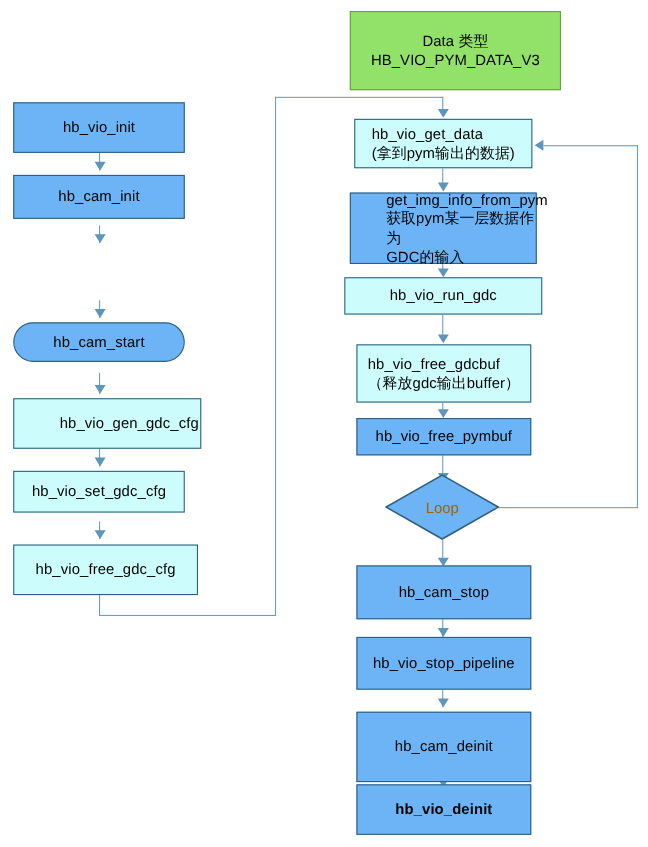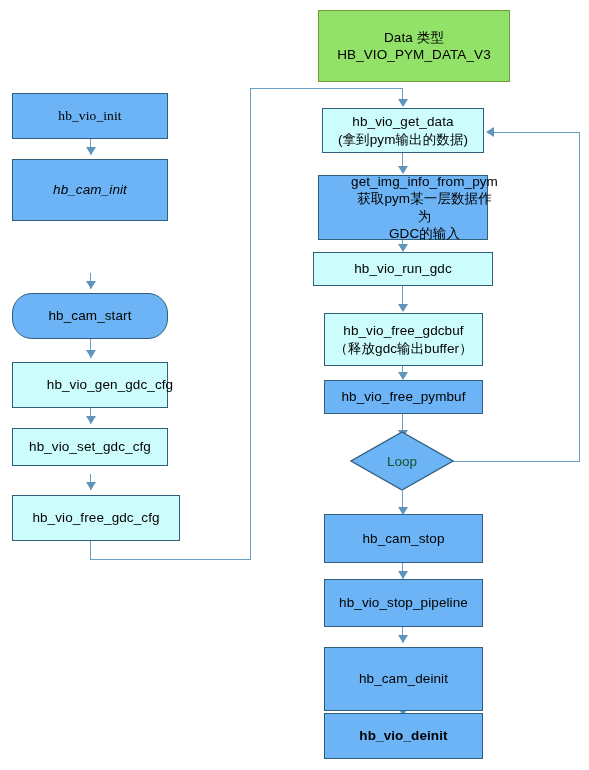--- a/index.html
+++ b/index.html
@@ -16,21 +16,20 @@
     height: 770px;
     background: #ffffff;
     overflow: hidden;
   }
   .node {
     position: absolute;
     box-sizing: border-box;
     display: flex;
     align-items: center;
     justify-content: center;
-    text-align: center;
     border: 1.2px solid #2e5c75;
     color: #000000;
     font-size: 13.5px;
     line-height: 1.28;
     letter-spacing: 0.1px;
     z-index: 2;
   }
   .node .txt {
     padding: 0 4px;
     white-space: pre-line;
@@ -48,21 +47,21 @@
     position: absolute;
     inset: 0;
   }
   .diamond .dlabel {
     position: absolute;
     inset: 0;
     display: flex;
     align-items: center;
     justify-content: center;
     font-size: 13.5px;
-    color: #14532d;
+    color: #a16207;
   }
 
   
   .seg {
     position: absolute;
     background: #6a9fc4;
     z-index: 1;
   }
   .seg.h { height: 1.4px; }
   .seg.v { width: 1.4px; }
@@ -144,34 +143,34 @@
   <div class="arrow down" style="left:398px; top:635px;"></div>
 
   <div class="seg v" style="left:402px; top:695px; height:14px;"></div>
   <div class="arrow down" style="left:398px; top:708px;"></div>
 
   <div class="node fill-green" style="left:318px; top:10px; width:192px; height:72px; flex-direction:column;">
     <div class="txt">Data 类型</div>
     <div class="txt">HB_VIO_PYM_DATA_V3</div>
   </div>
 
-  <div class="node fill-blue" style="left:12px; top:93px; width:156px; height:46px;font-family:Liberation Serif, serif;">
+  <div class="node fill-blue" style="left:12px; top:93px; width:156px; height:46px;">
     <span class="txt">hb_vio_init</span>
   </div>
 
-  <div class="node fill-blue" style="left:12px; top:159px; width:156px; height:62px;font-style:italic;">
+  <div class="node fill-blue" style="left:12px; top:159px; width:156px; height:40px;">
     <span class="txt">hb_cam_init</span>
   </div>
 
 
-  <div class="node fill-blue" style="left:12px; top:293px; width:156px; height:46px;border-radius:20px;">
+  <div class="node fill-blue" style="left:12px; top:293px; width:156px; height:36px;border-radius:20px;">
     <span class="txt">hb_cam_start</span>
   </div>
 
-  <div class="node fill-cyan" style="left:12px; top:362px; width:156px; height:46px;padding-left:40px;">
+  <div class="node fill-cyan" style="left:12px; top:362px; width:171px; height:46px;padding-left:40px;">
     <span class="txt">hb_vio_gen_gdc_cfg</span>
   </div>
 
   <div class="node fill-cyan" style="left:12px; top:428px; width:156px; height:38px;">
     <span class="txt">hb_vio_set_gdc_cfg</span>
   </div>
 
   <div class="node fill-cyan" style="left:12px; top:495px; width:168px; height:46px;">
     <span class="txt">hb_vio_free_gdc_cfg</span>
   </div>

